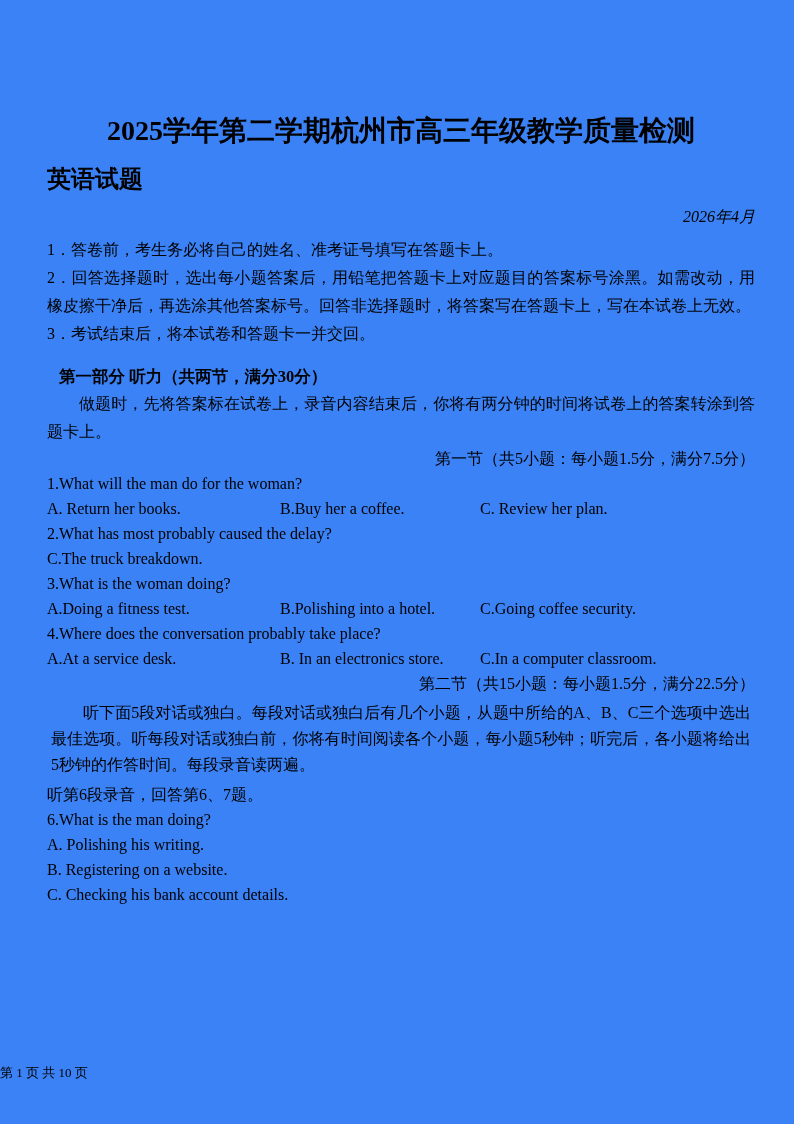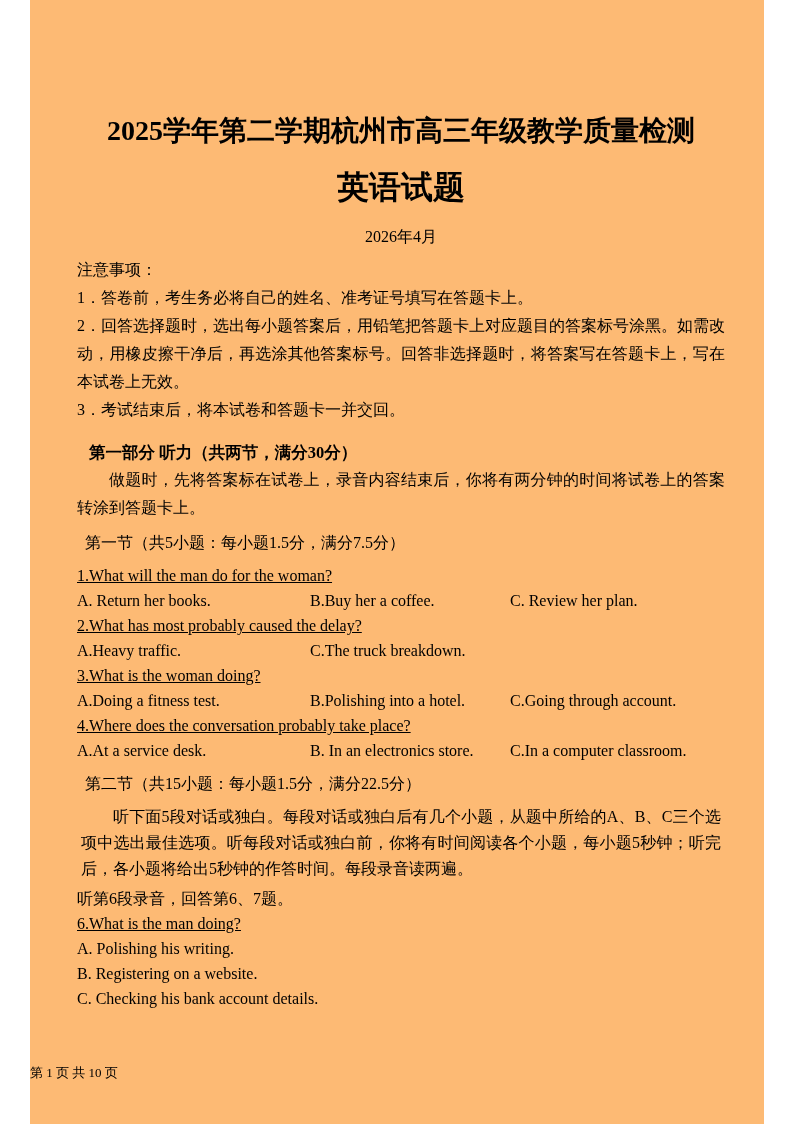--- a/index.html
+++ b/index.html
@@ -2,89 +2,89 @@
 <html><head>
 <meta charset="utf-8">
 <style>
   html, body {
     margin: 0;
     padding: 0;
     background: #ffffff;
   }
   .page {
     position: relative;
-    width: 734px;
+    width: 794px;
     height: 1124px;
-    background: #fdba74;
+    background: #3b82f6;
     color: #000000;
     font-family: "Liberation Serif", "DejaVu Serif", serif;
     font-size: 16px;
     overflow: hidden;
     margin: 0 auto;
   }
   .inner {
     padding: 112px 39px 0 47px;
   }
   .title {
     margin: 0;
     font-size: 28px;
     font-weight: 700;
     text-align: center;
     line-height: 38px;
   }
   .subtitle {
-    margin: 18px 0 0 0;
-    font-size: 32px;
+    margin: 10px 0 0 0;
+    font-size: 24px;
     font-weight: 700;
-    text-align: center;
     line-height: 38px;
   }
   .date {
-    margin-top: 20px;
-    text-align: center;
+    margin-top: 8px;
+    text-align: right;
     line-height: 22px;
+    font-style: italic;
   }
   .notes {
     margin-top: 8px;
     line-height: 28px;
     text-align: justify;
   }
   .notes p { margin: 0; }
   .part-heading {
     margin: 16px 0 0 12px;
     font-weight: 700;
     font-size: 16.5px;
     line-height: 26px;
   }
   .intro {
     margin: 0;
     text-indent: 2em;
     text-align: justify;
     line-height: 28px;
   }
   .sec-heading {
-    margin: 8px;
+    margin: 0;
     line-height: 25px;
+    text-align: right;
   }
   .sec-intro {
     margin: 0;
     text-indent: 2em;
     text-align: justify;
     line-height: 26px;
   }
   .sec-intro2 {
     margin: 4px;
     text-indent: 2em;
     text-align: justify;
     line-height: 26px;
   }
   .stem {
     margin: 0;
     line-height: 25px;
-    text-decoration: underline;
   }
   .opts {
     display: grid;
     grid-template-columns: 233px 200px 1fr;
     line-height: 25px;
   }
   .opts-stacked span {
     display: block;
     line-height: 25px;
   }
@@ -105,21 +105,20 @@
 <body>
 
 <div class="page">
   <div class="inner">
 
     <h1 class="title">2025学年第二学期杭州市高三年级教学质量检测</h1>
     <h2 class="subtitle">英语试题</h2>
     <div class="date">2026年4月</div>
 
     <div class="notes">
-      <p>注意事项：</p>
       <p>1．答卷前，考生务必将自己的姓名、准考证号填写在答题卡上。</p>
       <p>2．回答选择题时，选出每小题答案后，用铅笔把答题卡上对应题目的答案标号涂黑。如需改动，用橡皮擦干净后，再选涂其他答案标号。回答非选择题时，将答案写在答题卡上，写在本试卷上无效。</p>
       <p>3．考试结束后，将本试卷和答题卡一并交回。</p>
     </div>
 
     <p class="part-heading">第一部分 听力（共两节，满分30分）</p>
     <p class="intro">做题时，先将答案标在试卷上，录音内容结束后，你将有两分钟的时间将试卷上的答案转涂到答题卡上。</p>
 
     <p class="sec-heading">第一节（共5小题：每小题1.5分，满分7.5分）</p>
 
@@ -128,31 +127,30 @@
       <div class="opts">
         <span>A. Return her books.</span>
         <span>B.Buy her a coffee.</span>
         <span>C. Review her plan.</span>
       </div>
     </div>
 
     <div>
       <p class="stem">2.What has most probably caused the delay?</p>
       <div class="opts">
-        <span>A.Heavy traffic.</span>
         <span>C.The truck breakdown.</span>
       </div>
     </div>
 
     <div>
       <p class="stem">3.What is the woman doing?</p>
       <div class="opts">
         <span>A.Doing a fitness test.</span>
         <span>B.Polishing into a hotel.</span>
-        <span>C.Going through account.</span>
+        <span>C.Going coffee security.</span>
       </div>
     </div>
 
     <div>
       <p class="stem">4.Where does the conversation probably take place?</p>
       <div class="opts">
         <span>A.At a service desk.</span>
         <span>B. In an electronics store.</span>
         <span>C.In a computer classroom.</span>
       </div>

